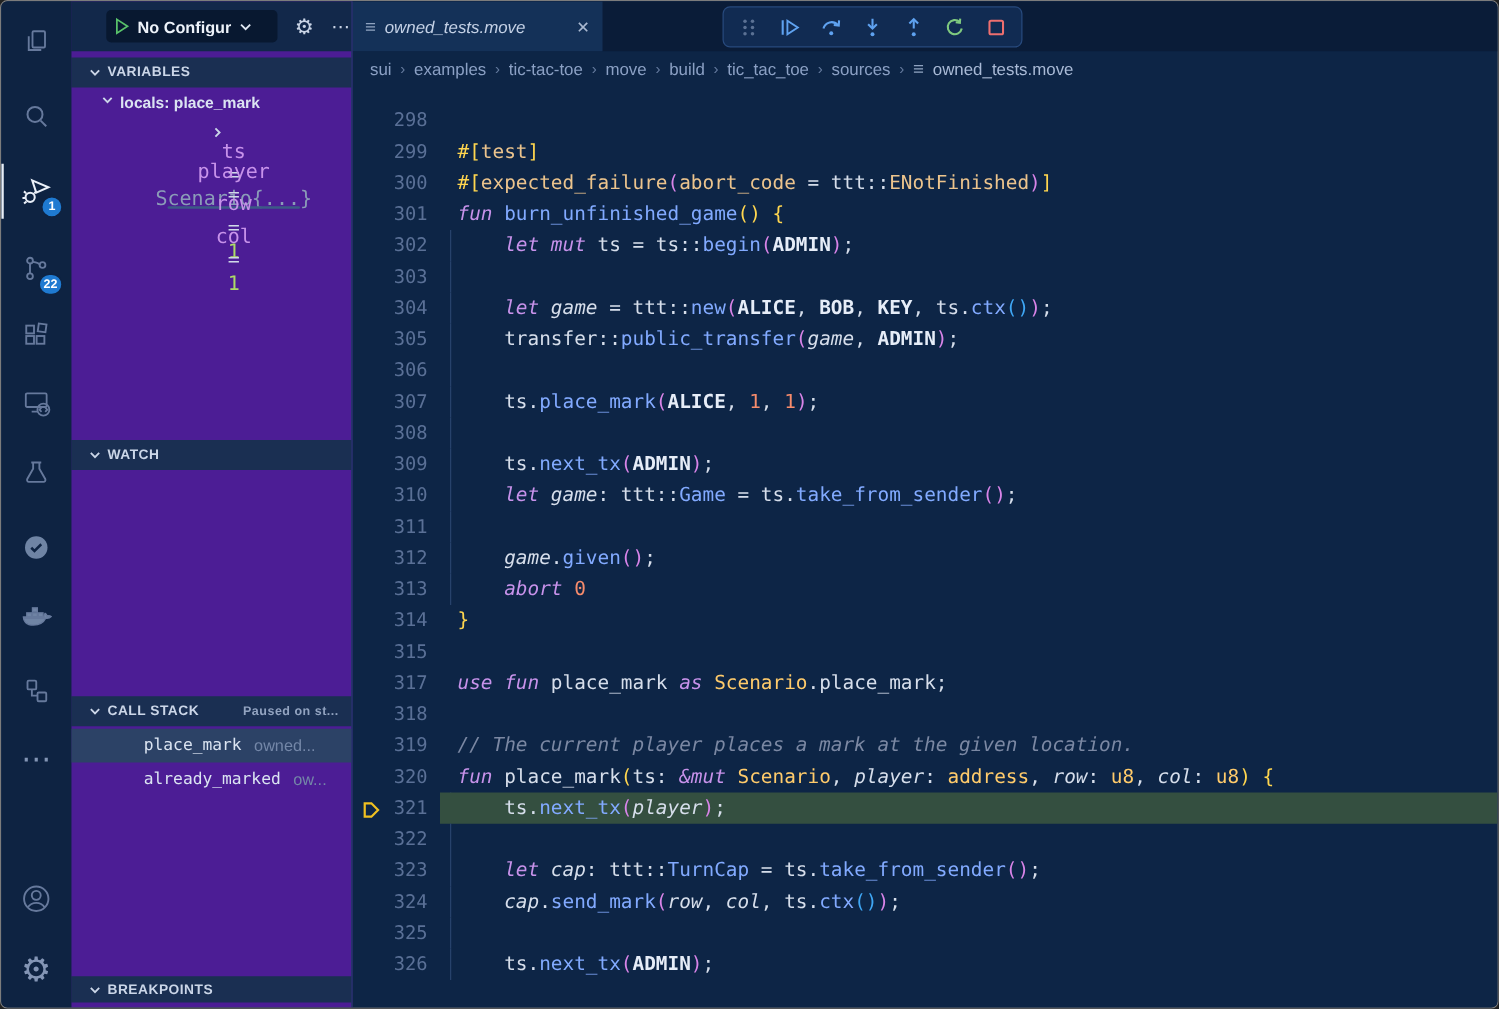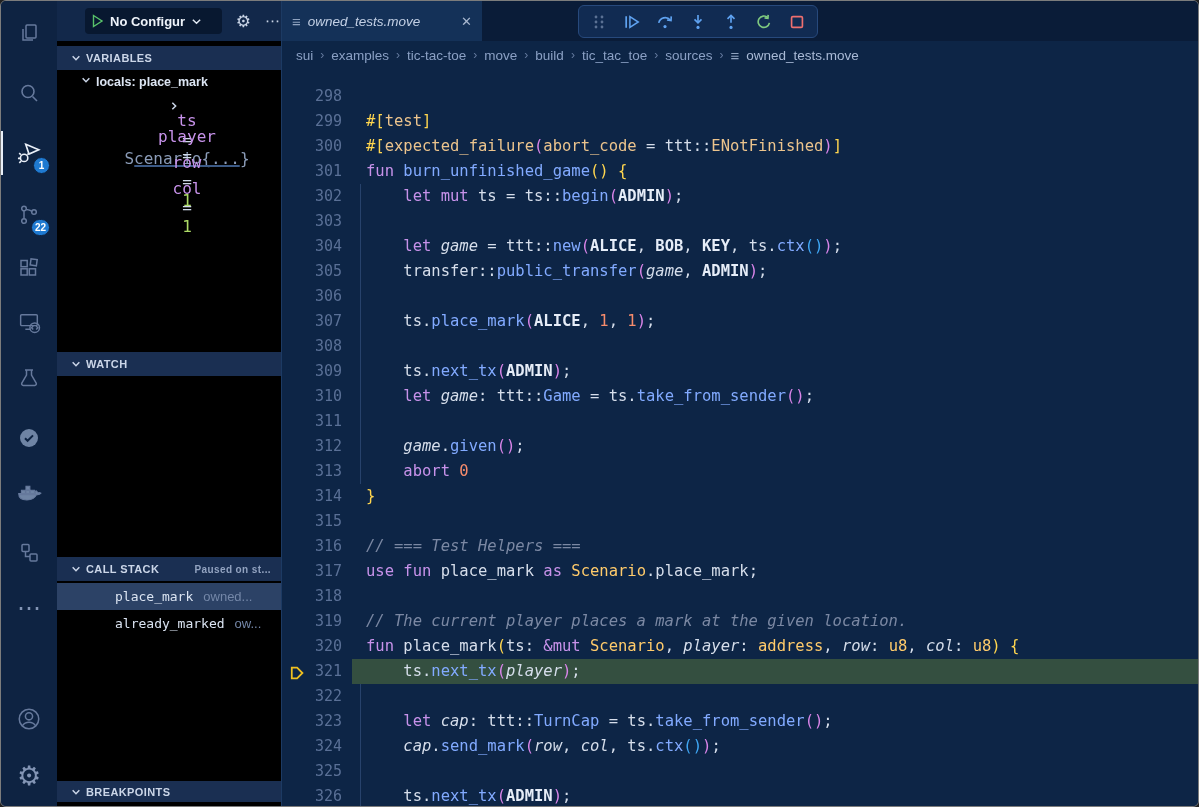--- a/index.html
+++ b/index.html
@@ -14,21 +14,21 @@
   .activitybar { position:absolute; left:0; top:0; width:56px; height:100%; background:#0e2342; z-index:5; }
   .ab-item { position:absolute; left:0; width:56px; height:48px; display:flex; align-items:center; justify-content:center; color:#66799c; }
   .ab-item svg { stroke:#66799c; }
   .ab-item.active svg { stroke:#e9eff8; }
   .ab-item.active::before { content:""; position:absolute; left:0; top:2px; bottom:2px; width:2px; background:#e9eff8; }
   .ab-badge { position:absolute; right:7px; bottom:3px; min-width:17px; height:17px; padding:0 3px; border-radius:9px;
     background:#1f7ad1; color:#fff; font-size:10px; font-weight:700; display:flex; align-items:center; justify-content:center;
     border:1px solid #0e2342; }
   .ab-glyph { font-size:24px; line-height:1; color:#8395b5; }
   
-  .sidebar { position:absolute; left:56px; top:0; width:225px; height:100%; background:#000000; border-right:1px solid #1c3a63; z-index:4; }
+  .sidebar { position:absolute; left:56px; top:0; width:225px; height:100%; background:#4c1d95; border-right:1px solid #1c3a63; z-index:4; }
   .sb-strip { position:absolute; left:0; top:0; width:100%; height:40px; background:#12284a; display:flex; align-items:center; }
   .run-config { margin-left:28px; height:26px; width:140px; background:#081830; border-radius:4px; display:flex; align-items:center; padding:0 6px; gap:6px; }
   .run-config .label { color:#eef3fa; font-size:13px; font-weight:600; white-space:nowrap; overflow:hidden; }
   .strip-gear { margin-left:14px; font-size:17px; color:#c9d4e6; line-height:1; }
   .strip-more { margin-left:14px; font-size:15px; color:#c9d4e6; letter-spacing:1px; }
   .sb-header { position:absolute; left:0; width:100%; height:24px; background:#1a2f52; display:flex; align-items:center; gap:5px;
     padding-left:14px; color:#cbd6e8; font-size:11px; font-weight:700; letter-spacing:.4px; }
   .sb-header .hdr-status { margin-left:auto; margin-right:10px; font-size:10px; color:#92a3c0; font-weight:700; }
   .chev { display:inline-flex; }
   .mono { font-family:"DejaVu Sans Mono", monospace; }
@@ -62,21 +62,21 @@
   .bc-last { color:#a9bad6; }
   
   .code { position:relative; padding-top:15px; font-family:"DejaVu Sans Mono", monospace; font-size:15.5px; }
   .line { position:relative; height:25px; line-height:25px; white-space:pre; }
   .ln { position:absolute; left:0; width:60px; text-align:right; color:#5a7096; font-size:15px; }
   .lc { position:absolute; left:84px; z-index:1; }
   .guide { position:absolute; left:78px; top:0; bottom:0; width:1px; background:#27426b; }
   .line.hl::after { content:""; position:absolute; left:70px; right:0; top:0; bottom:0; background:#344f40; z-index:0; }
   .dbg-arrow { position:absolute; left:8px; top:5px; z-index:2; }
   .tk-pl { color:#d6deeb; }
-  .tk-kw { color:#c792ea; }
+  .tk-kw { color:#c792ea;font-style:italic; }
   .tk-bl { color:#82aaff; }
   .tk-ty { color:#ffcb6b; }
   .tk-at { color:#ecc48d; }
   .tk-nu { color:#f78c6c; }
   .tk-co { color:#e6edf8; font-weight:700; }
   .tk-it { color:#d6deeb; font-style:italic; }
   .tk-cm { color:#7b88a3; font-style:italic; }
   .tk-b1 { color:#ffd64f; }
   .tk-b2 { color:#d884e8; }
   .tk-b3 { color:#3fa7f5; }
@@ -353,21 +353,20 @@
         <div class="line"><i class="guide"></i><span class="ln">306</span><span class="lc"></span></div>
         <div class="line"><i class="guide"></i><span class="ln">307</span><span class="lc"><span class="tk-pl">    ts.</span><span class="tk-bl">place_mark</span><span class="tk-b2">(</span><span class="tk-co">ALICE</span><span class="tk-pl">, </span><span class="tk-nu">1</span><span class="tk-pl">, </span><span class="tk-nu">1</span><span class="tk-b2">)</span><span class="tk-pl">;</span></span></div>
         <div class="line"><i class="guide"></i><span class="ln">308</span><span class="lc"></span></div>
         <div class="line"><i class="guide"></i><span class="ln">309</span><span class="lc"><span class="tk-pl">    ts.</span><span class="tk-bl">next_tx</span><span class="tk-b2">(</span><span class="tk-co">ADMIN</span><span class="tk-b2">)</span><span class="tk-pl">;</span></span></div>
         <div class="line"><i class="guide"></i><span class="ln">310</span><span class="lc"><span class="tk-pl">    </span><span class="tk-kw">let</span><span class="tk-pl"> </span><span class="tk-it">game</span><span class="tk-pl">: ttt::</span><span class="tk-bl">Game</span><span class="tk-pl"> = ts.</span><span class="tk-bl">take_from_sender</span><span class="tk-b2">()</span><span class="tk-pl">;</span></span></div>
         <div class="line"><i class="guide"></i><span class="ln">311</span><span class="lc"></span></div>
         <div class="line"><i class="guide"></i><span class="ln">312</span><span class="lc"><span class="tk-pl">    </span><span class="tk-it">game</span><span class="tk-pl">.</span><span class="tk-bl">given</span><span class="tk-b2">()</span><span class="tk-pl">;</span></span></div>
         <div class="line"><i class="guide"></i><span class="ln">313</span><span class="lc"><span class="tk-pl">    </span><span class="tk-kw">abort</span><span class="tk-pl"> </span><span class="tk-nu">0</span></span></div>
         <div class="line"><span class="ln">314</span><span class="lc"><span class="tk-b1">}</span></span></div>
         <div class="line"><span class="ln">315</span><span class="lc"></span></div>
-        <div class="line"><span class="ln">316</span><span class="lc"><span class="tk-cm">// === Test Helpers ===</span></span></div>
         <div class="line"><span class="ln">317</span><span class="lc"><span class="tk-kw">use</span><span class="tk-pl"> </span><span class="tk-kw">fun</span><span class="tk-pl"> place_mark </span><span class="tk-kw">as</span><span class="tk-pl"> </span><span class="tk-ty">Scenario</span><span class="tk-pl">.place_mark;</span></span></div>
         <div class="line"><span class="ln">318</span><span class="lc"></span></div>
         <div class="line"><span class="ln">319</span><span class="lc"><span class="tk-cm">// The current player places a mark at the given location.</span></span></div>
         <div class="line"><span class="ln">320</span><span class="lc"><span class="tk-kw">fun</span><span class="tk-pl"> place_mark</span><span class="tk-b1">(</span><span class="tk-pl">ts: </span><span class="tk-kw">&amp;mut</span><span class="tk-pl"> </span><span class="tk-ty">Scenario</span><span class="tk-pl">, </span><span class="tk-it">player</span><span class="tk-pl">: </span><span class="tk-ty">address</span><span class="tk-pl">, </span><span class="tk-it">row</span><span class="tk-pl">: </span><span class="tk-ty">u8</span><span class="tk-pl">, </span><span class="tk-it">col</span><span class="tk-pl">: </span><span class="tk-ty">u8</span><span class="tk-b1">)</span><span class="tk-pl"> </span><span class="tk-b1">{</span></span></div>
         <div class="line hl"><i class="guide"></i><span class="dbg-arrow"><svg width="16" height="16" viewBox="0 0 18 16" fill="none" stroke="#f0c020" stroke-width="2">
               <path d="M2 2 h6 l6 6 -6 6 h-6 z"></path>
             </svg></span><span class="ln">321</span><span class="lc"><span class="tk-pl">    ts.</span><span class="tk-bl">next_tx</span><span class="tk-b2">(</span><span class="tk-it">player</span><span class="tk-b2">)</span><span class="tk-pl">;</span></span></div>
         <div class="line"><i class="guide"></i><span class="ln">322</span><span class="lc"></span></div>
         <div class="line"><i class="guide"></i><span class="ln">323</span><span class="lc"><span class="tk-pl">    </span><span class="tk-kw">let</span><span class="tk-pl"> </span><span class="tk-it">cap</span><span class="tk-pl">: ttt::</span><span class="tk-bl">TurnCap</span><span class="tk-pl"> = ts.</span><span class="tk-bl">take_from_sender</span><span class="tk-b2">()</span><span class="tk-pl">;</span></span></div>
         <div class="line"><i class="guide"></i><span class="ln">324</span><span class="lc"><span class="tk-pl">    </span><span class="tk-it">cap</span><span class="tk-pl">.</span><span class="tk-bl">send_mark</span><span class="tk-b2">(</span><span class="tk-it">row</span><span class="tk-pl">, </span><span class="tk-it">col</span><span class="tk-pl">, ts.</span><span class="tk-bl">ctx</span><span class="tk-b3">()</span><span class="tk-b2">)</span><span class="tk-pl">;</span></span></div>

